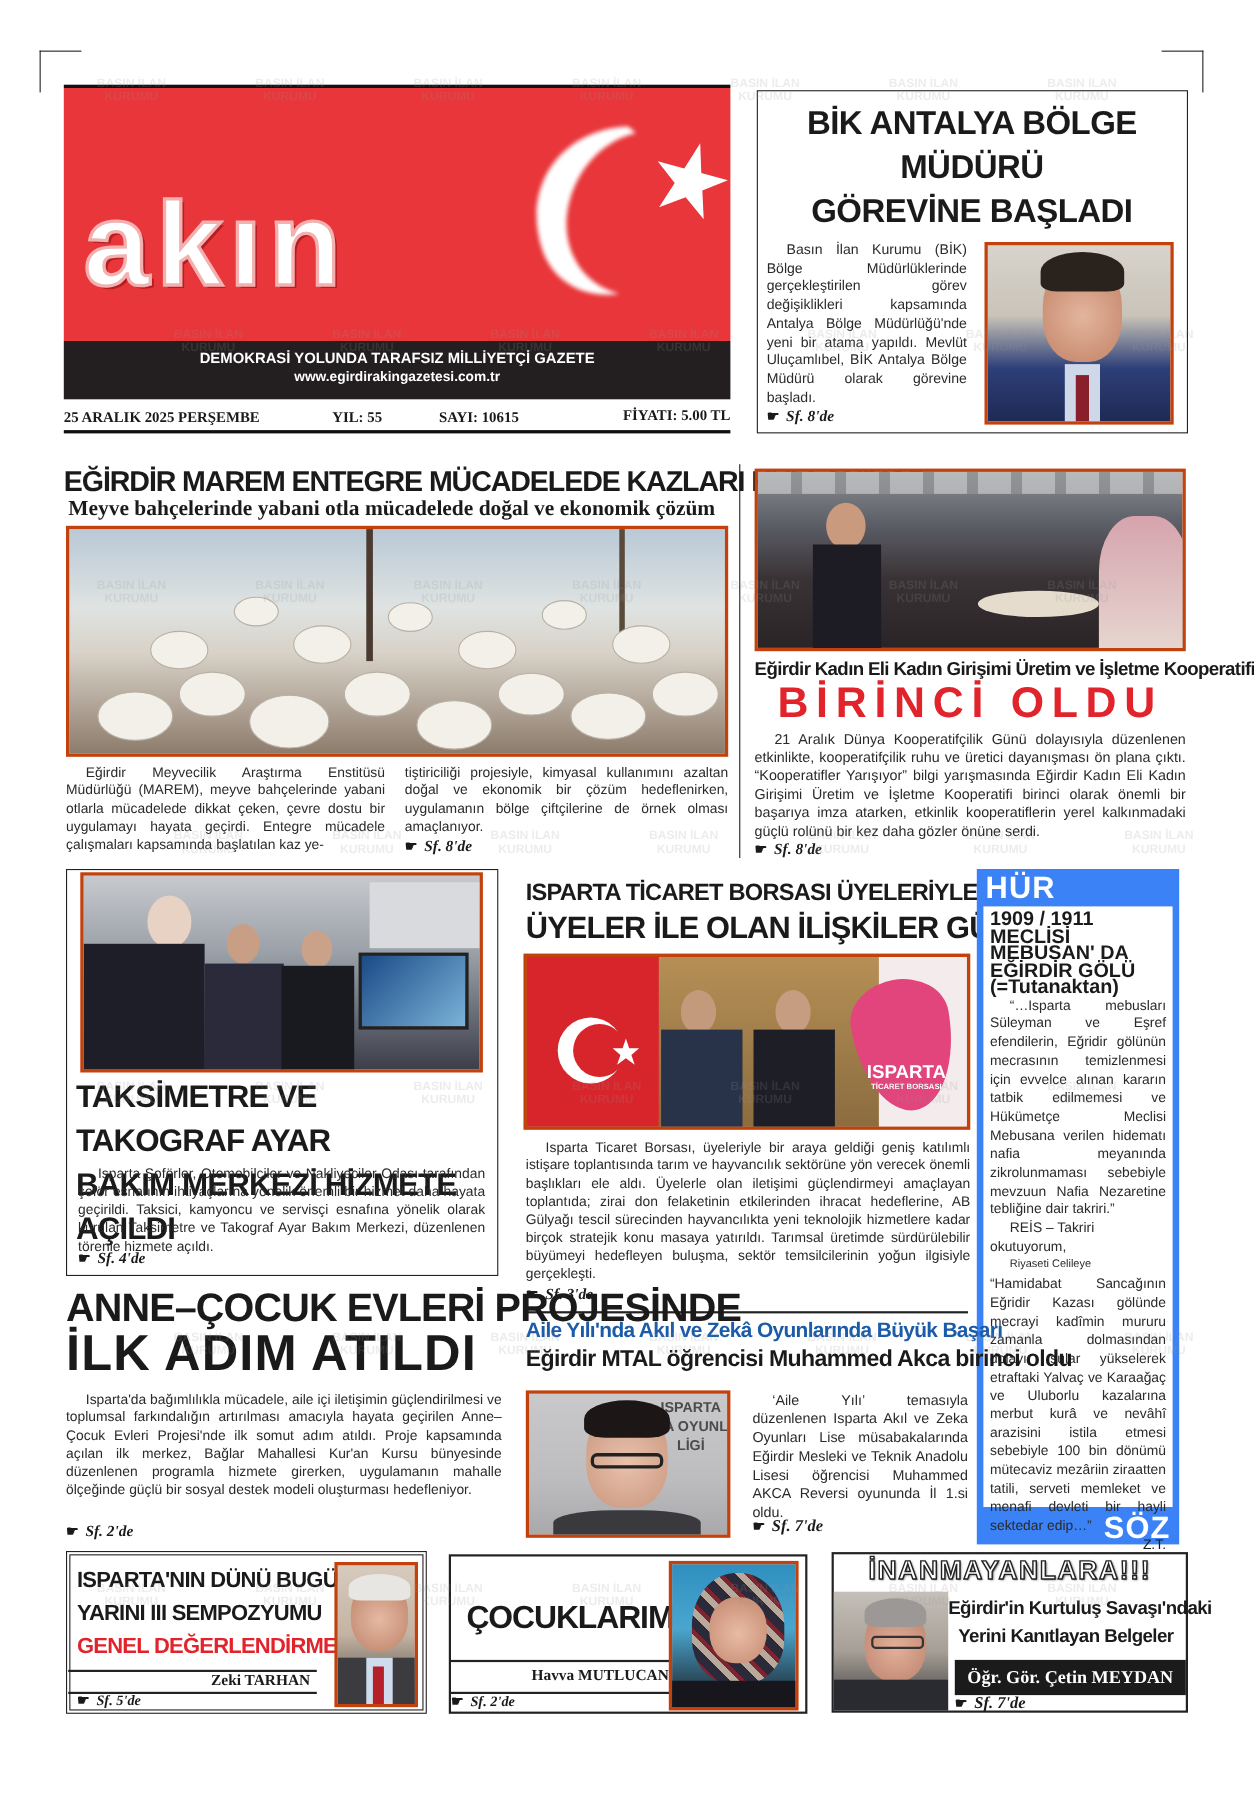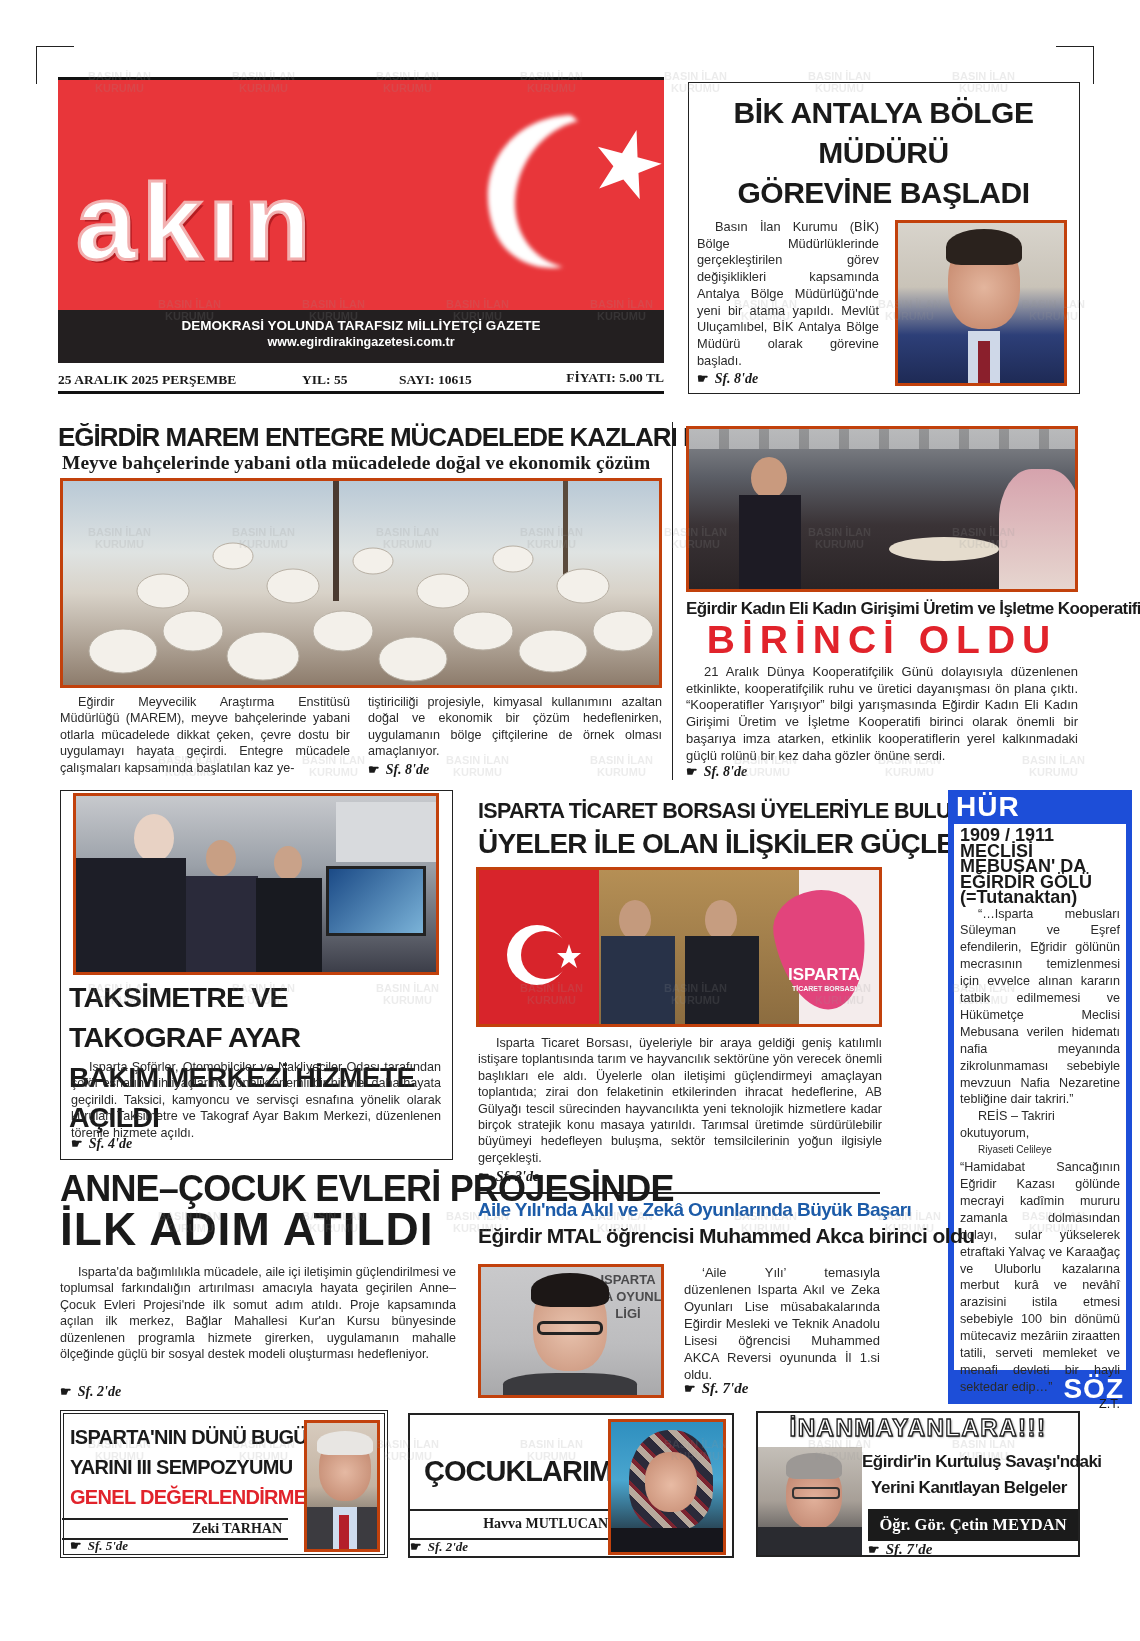--- a/index.html
+++ b/index.html
@@ -163,21 +163,21 @@
       <div style="font-size:7px;line-height:9px;">TİCARET BORSASI</div>
     </div>
   </div>
   <div class="abs body-text indent" style="left:4px;top:240px;width:404px;">Isparta Ticaret Borsası, üyeleriyle bir araya geldiği geniş katılımlı istişare toplantısında tarım ve hayvancılık sektörüne yön verecek önemli başlıkları ele aldı. Üyelerle olan iletişimi güçlendirmeyi amaçlayan toplantıda; zirai don felaketinin etkilerinden ihracat hedeflerine, AB Gülyağı tescil sürecinden hayvancılıkta yeni teknolojik hizmetlere kadar birçok stratejik konu masaya yatırıldı. Tarımsal üretimde sürdürülebilir büyümeyi hedefleyen buluşma, sektör temsilcilerinin yoğun ilgisiyle gerçekleşti.</div>
   <div class="abs ref" style="left:4px;top:374px;width:404px;">
     <span class="hand">☛</span><span>Sf. 3'de</span>
   </div>
 </div>
 <div class="abs" style="left:478px;top:1192px;width:402px;height:1.5px;background:#222;"></div>
 
-<div class="abs" style="left:948px;top:790px;width:184px;height:614px;background:#1d4ed8;">
+<div class="abs" style="left:888px;top:790px;width:184px;height:614px;background:#3b82f6;">
   <div style="position:absolute;left:8px;top:0;font-weight:bold;font-size:28px;line-height:34px;color:#fff;letter-spacing:1px;">HÜR</div>
   <div style="position:absolute;left:6px;top:34px;width:172px;height:546px;background:#fff;padding:4px 6px;">
     <div style="font-weight:bold;font-size:18px;line-height:15.5px;">
       <div>1909 / 1911 MECLİSİ</div>
       <div>MEBUSAN' DA</div>
       <div>EĞİRDİR GÖLÜ</div>
       <div>(=Tutanaktan)</div>
     </div>
     <div class="body-text indent" style="font-size:12.6px;line-height:16.9px;">“…Isparta mebusları Süleyman ve Eşref efendilerin, Eğridir gölünün mecrasının temizlenmesi için evvelce alınan kararın tatbik edilmemesi ve Hükümetçe Meclisi Mebusana verilen hidematı nafia meyanında zikrolunmaması sebebiyle mevzuun Nafia Nezaretine tebliğine dair takriri.”</div>
     <div class="body-text indent" style="font-size:12.6px;line-height:16.9px;text-align:left;">REİS – Takriri okutuyorum,</div>

